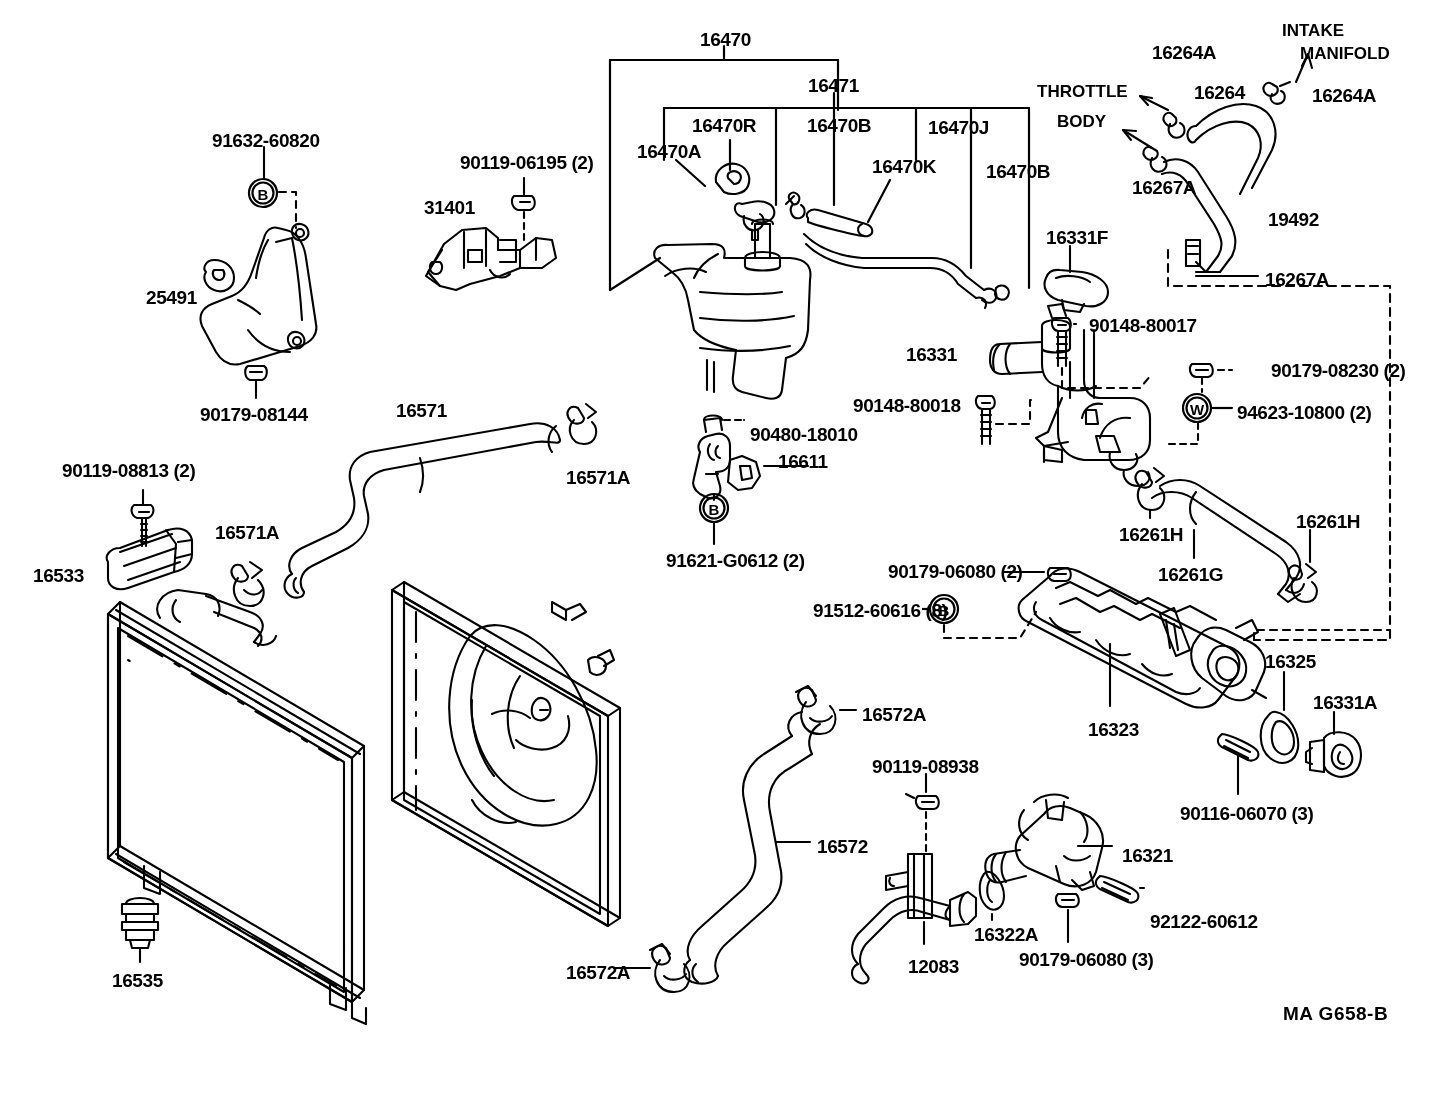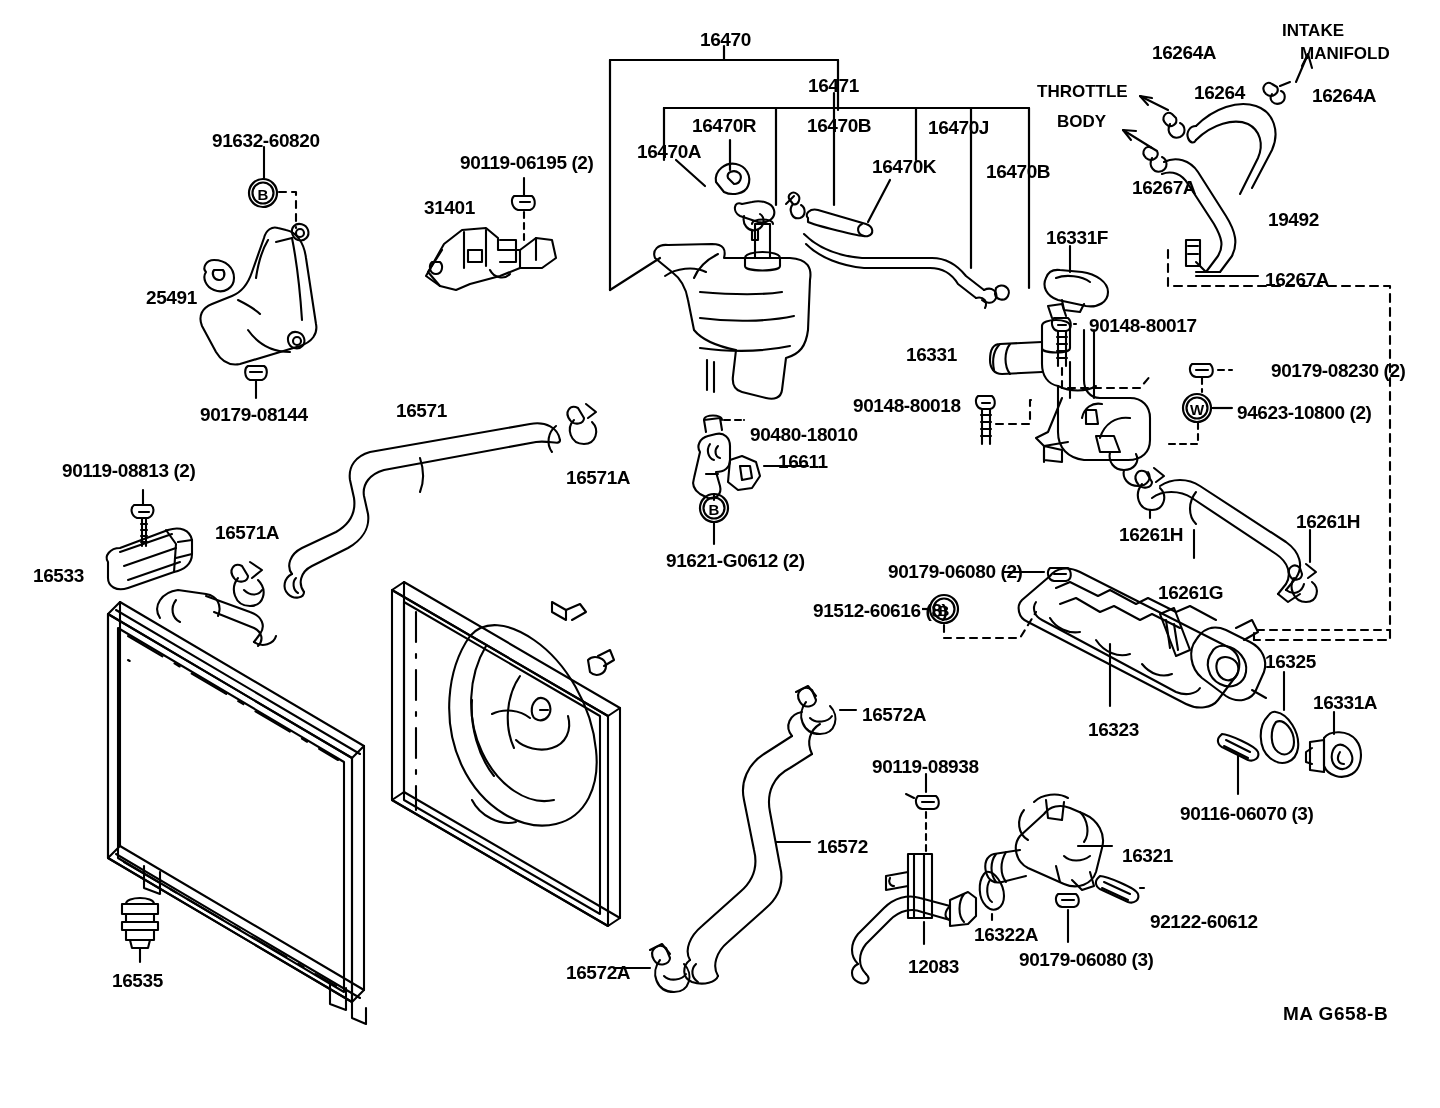--- a/index.html
+++ b/index.html
@@ -712,21 +712,21 @@
       <div class="lbl" style="left: 396px; top: 401px;">16571</div>
       <div class="lbl" style="left: 566px; top: 468px;">16571A</div>
       <div class="lbl" style="left: 215px; top: 523px;">16571A</div>
       <div class="lbl" style="left: 62px; top: 461px;">90119-08813 (2)</div>
       <div class="lbl" style="left: 33px; top: 566px;">16533</div>
       <div class="lbl" style="left: 750px; top: 397px; margin-top: 28px;">90480-18010</div>
       <div class="lbl" style="left: 778px; top: 452px;">16611</div>
       <div class="lbl" style="left: 666px; top: 551px;">91621-G0612 (2)</div>
       <div class="lbl" style="left: 1119px; top: 525px;">16261H</div>
       <div class="lbl" style="left: 1296px; top: 512px;">16261H</div>
-      <div class="lbl" style="left: 1158px; top: 565px; margin-top: 18px;">16261G</div>
+      <div class="lbl" style="left: 1158px; top: 565px;">16261G</div>
       <div class="lbl" style="left: 888px; top: 562px;">90179-06080 (2)</div>
       <div class="lbl" style="left: 813px; top: 601px;">91512-60616 (8)</div>
       <div class="lbl" style="left: 1088px; top: 720px;">16323</div>
       <div class="lbl" style="left: 1265px; top: 652px;">16325</div>
       <div class="lbl" style="left: 1313px; top: 693px;">16331A</div>
       <div class="lbl" style="left: 1180px; top: 804px;">90116-06070 (3)</div>
       <div class="lbl" style="left: 862px; top: 705px;">16572A</div>
       <div class="lbl" style="left: 817px; top: 837px;">16572</div>
       <div class="lbl" style="left: 566px; top: 963px;">16572A</div>
       <div class="lbl" style="left: 872px; top: 757px;">90119-08938</div>

